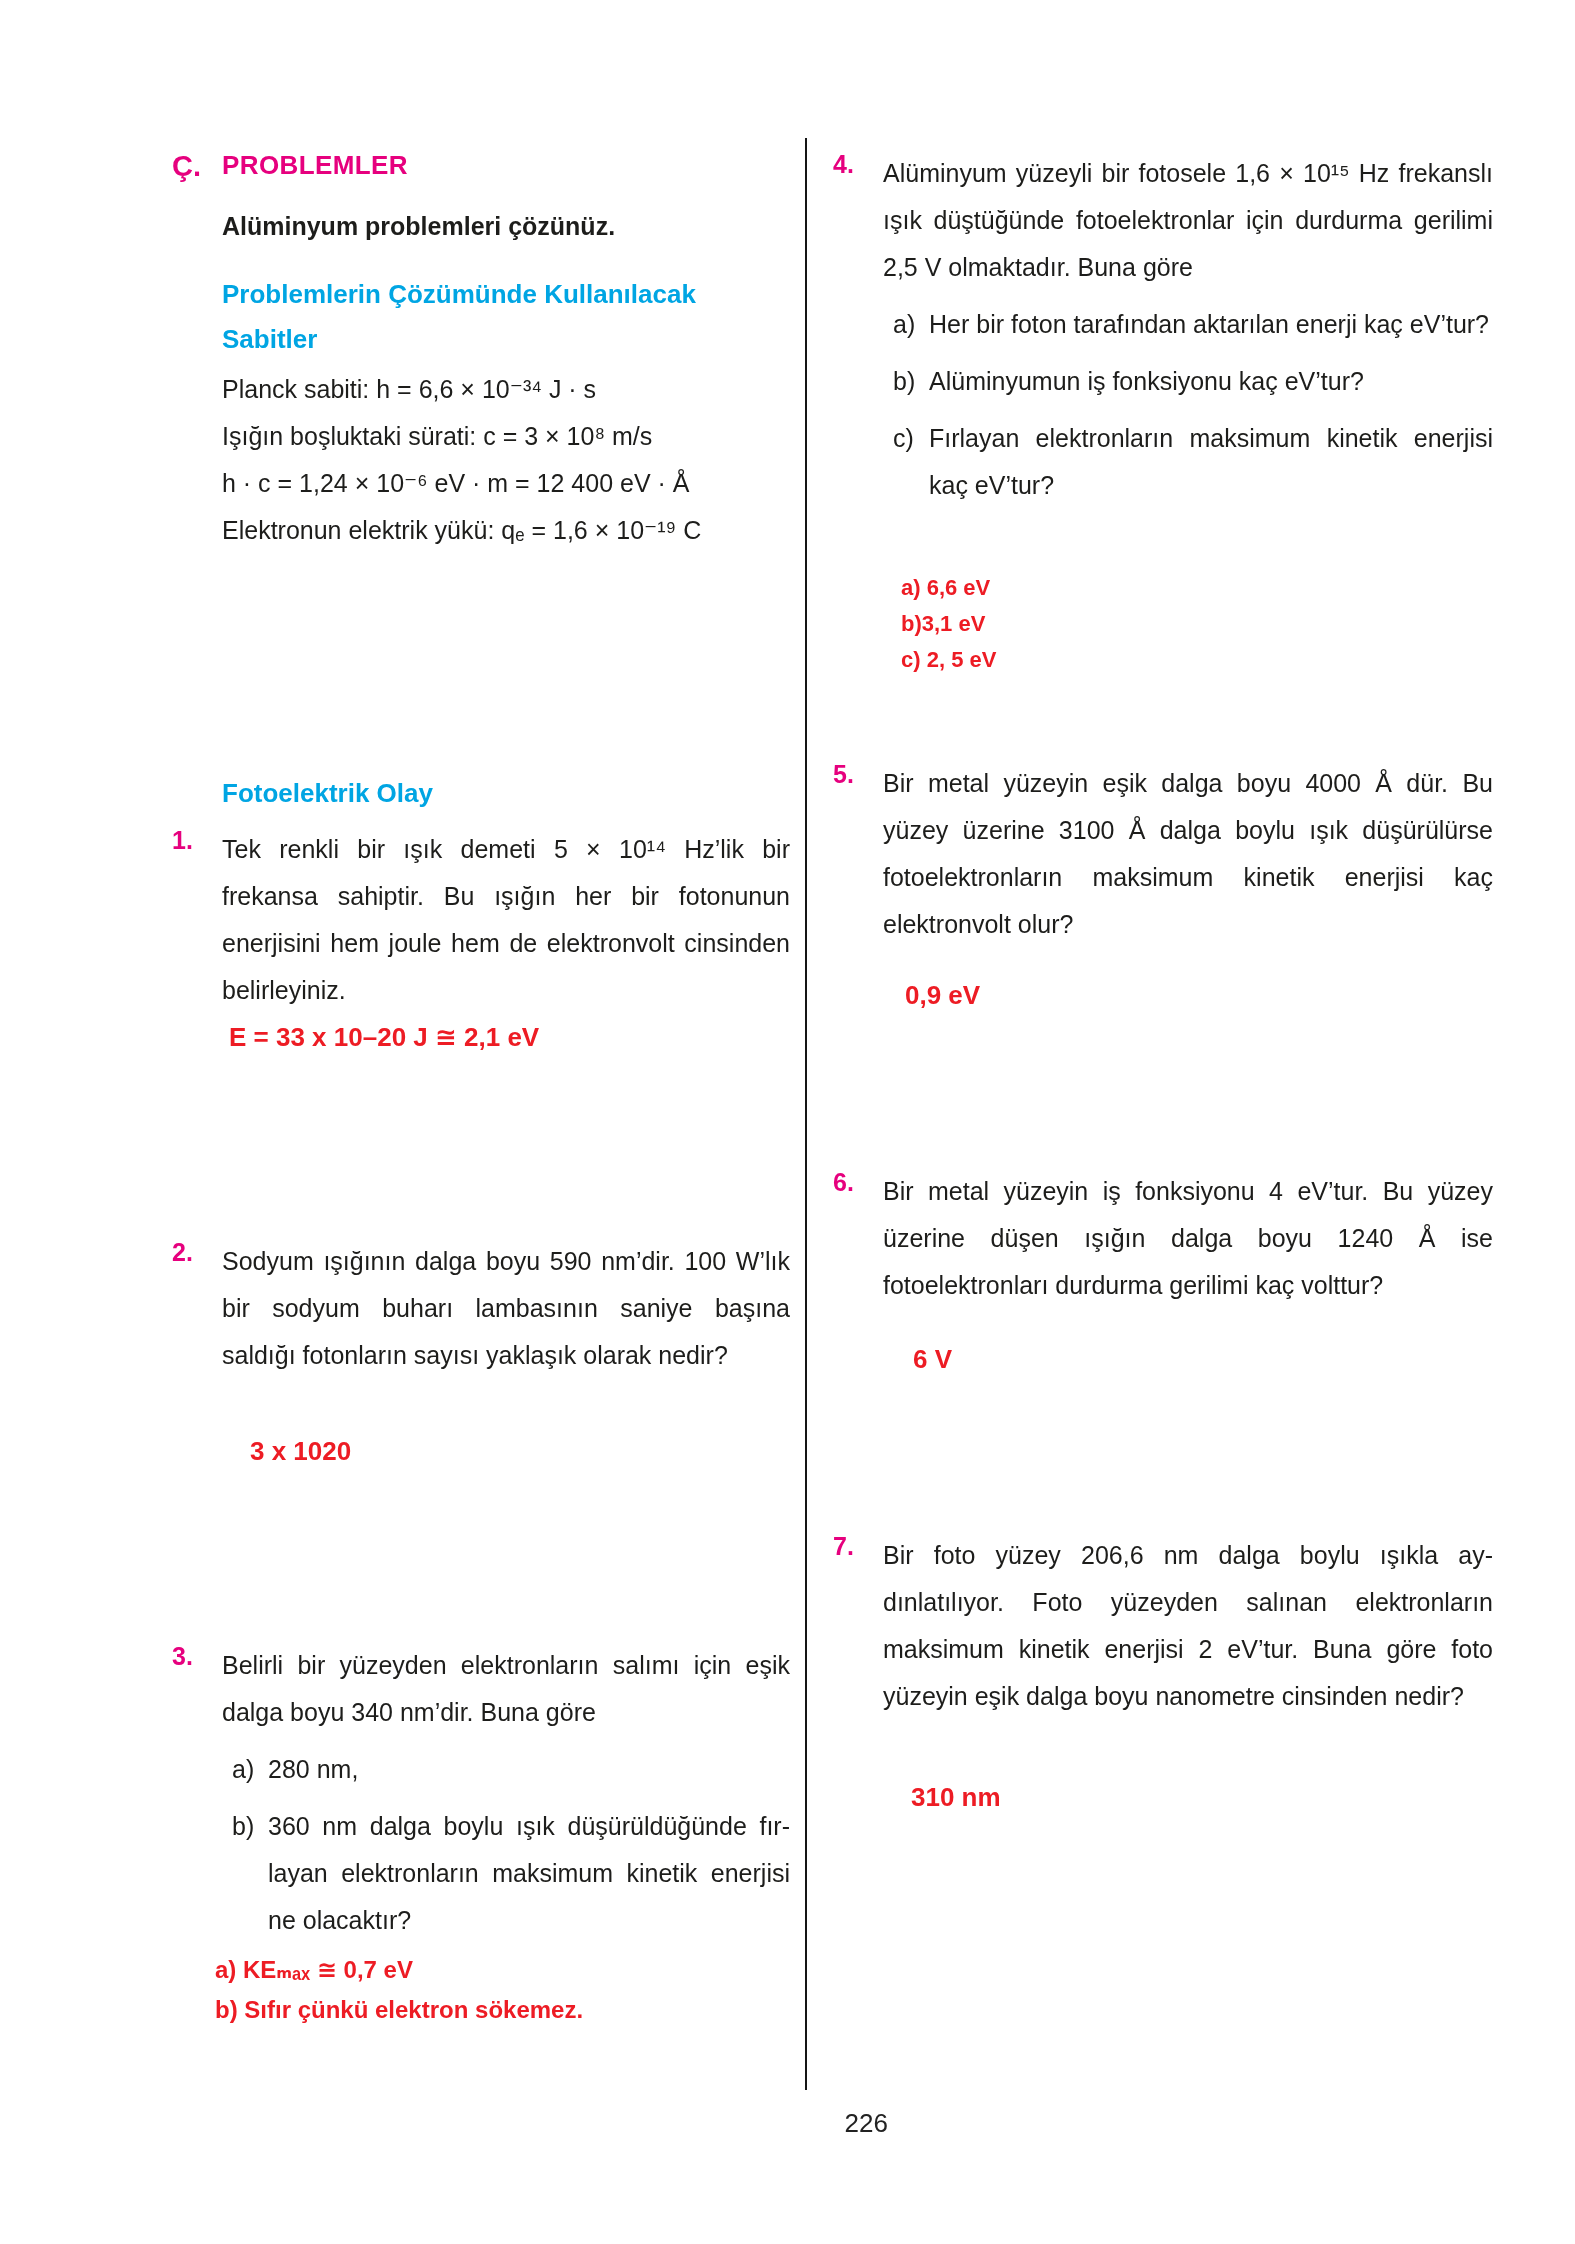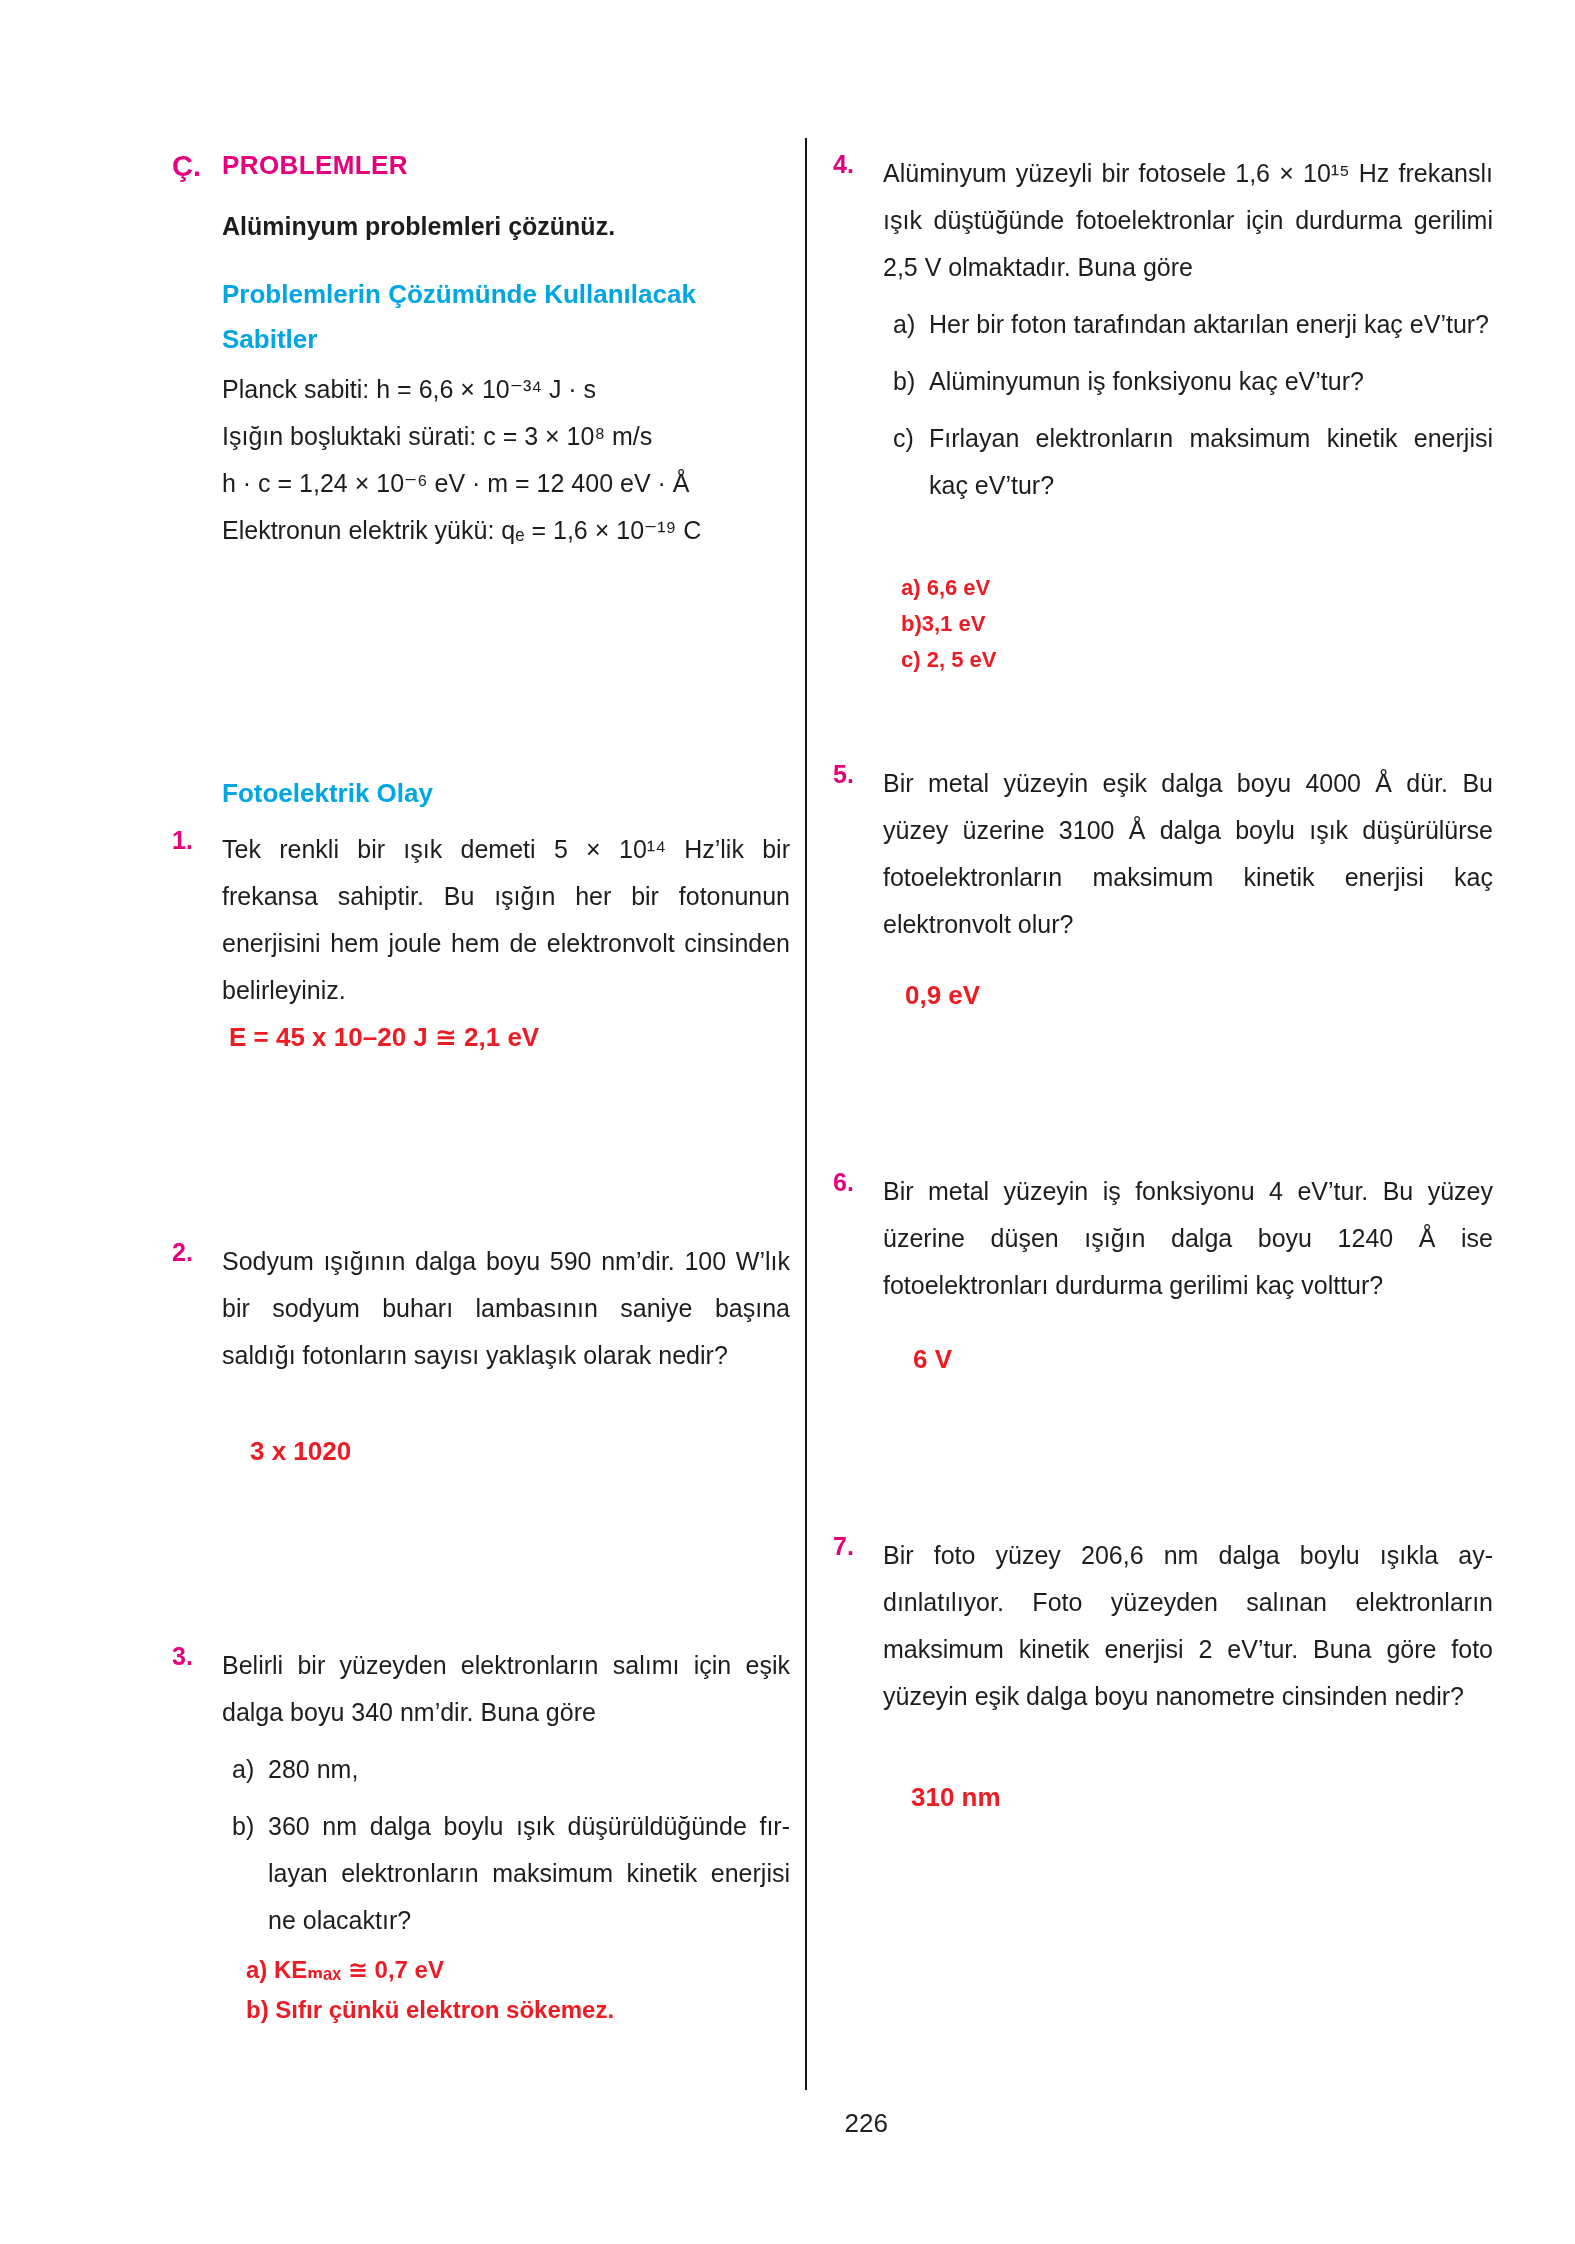--- a/index.html
+++ b/index.html
@@ -45,21 +45,21 @@
   .const-line { line-height: 47px; white-space: nowrap; }
   .ptext { text-align: justify; line-height: 47px; }
   .item { position: relative; padding-left: 46px; margin-top: 10px; }
   .item-label { position: absolute; left: 10px; top: 0; line-height: 47px; }
   .answer {
     position: absolute;
     color: var(--red);
     font-weight: 700;
     font-size: 26px;
   }
-  .answer.small { font-size: 24px; line-height: 40px; margin-left: 31px; }
+  .answer.small { font-size: 24px; line-height: 40px; }
   .answer.lines36 { font-size: 22px; line-height: 36px; }
   .pagenum {
     position: absolute;
     left: 738px; top: 2108px;
     width: 150px;
     text-align: right;
     font-size: 26px;
     color: #222222;
   }
 </style>
@@ -88,21 +88,21 @@
     <div class="const-line">h · c = 1,24 × 10⁻⁶ eV · m = 12 400 eV · Å</div>
     <div class="const-line">Elektronun elektrik yükü: qₑ = 1,6 × 10⁻¹⁹ C</div>
   </div>
 
   <div class="lblock hang cyan-heading" style="top:778px">Fotoelektrik Olay</div>
 
   <div class="lblock hang" style="top:826px">
     <span class="num">1.</span>
     <div class="ptext">Tek renkli bir ışık demeti 5 × 10¹⁴ Hz’lik bir frekansa sahiptir. Bu ışığın her bir fotonunun enerjisini hem joule hem de elektronvolt cinsin­den belirleyiniz.</div>
   </div>
-  <div class="answer" style="left:229px; top:1022px">E = 45 x 10–20 J ≅ 2,1 eV</div>
+  <div class="answer" style="left:229px; top:1022px">E = 33 x 10–20 J ≅ 2,1 eV</div>
 
   <div class="lblock hang" style="top:1238px">
     <span class="num">2.</span>
     <div class="ptext">Sodyum ışığının dalga boyu 590 nm’dir. 100 W’lık bir sodyum buharı lambasının saniye ba­şına saldığı fotonların sayısı yaklaşık olarak nedir?</div>
   </div>
   <div class="answer" style="left:250px; top:1436px">3 x 1020</div>
 
   <div class="lblock hang" style="top:1642px">
     <span class="num">3.</span>
     <div class="ptext">Belirli bir yüzeyden elektronların salımı için eşik dalga boyu 340 nm’dir. Buna göre</div>

